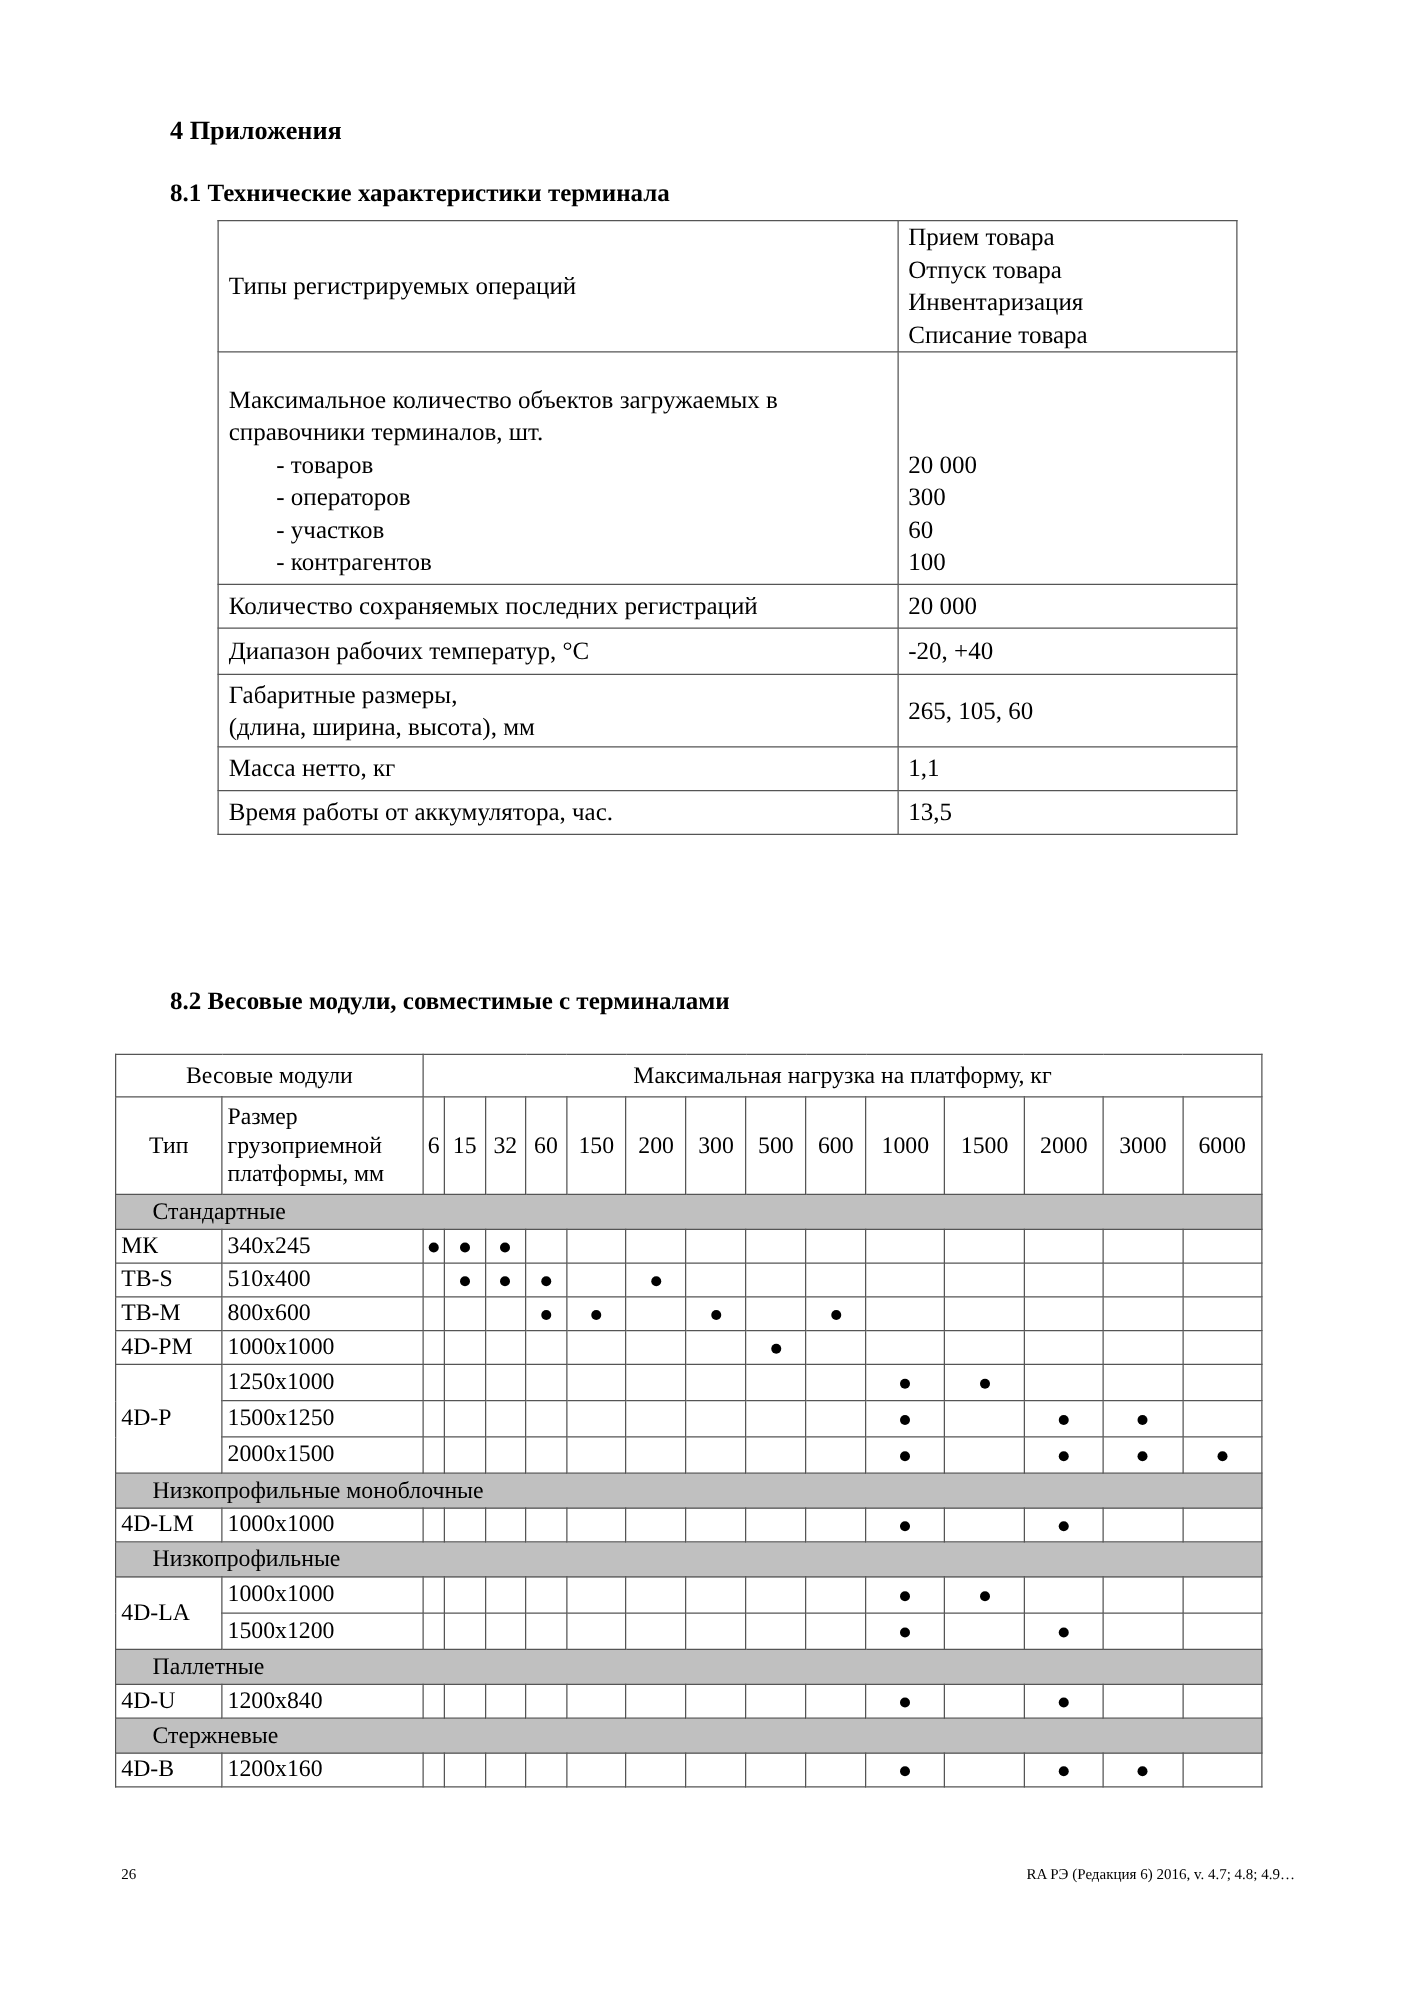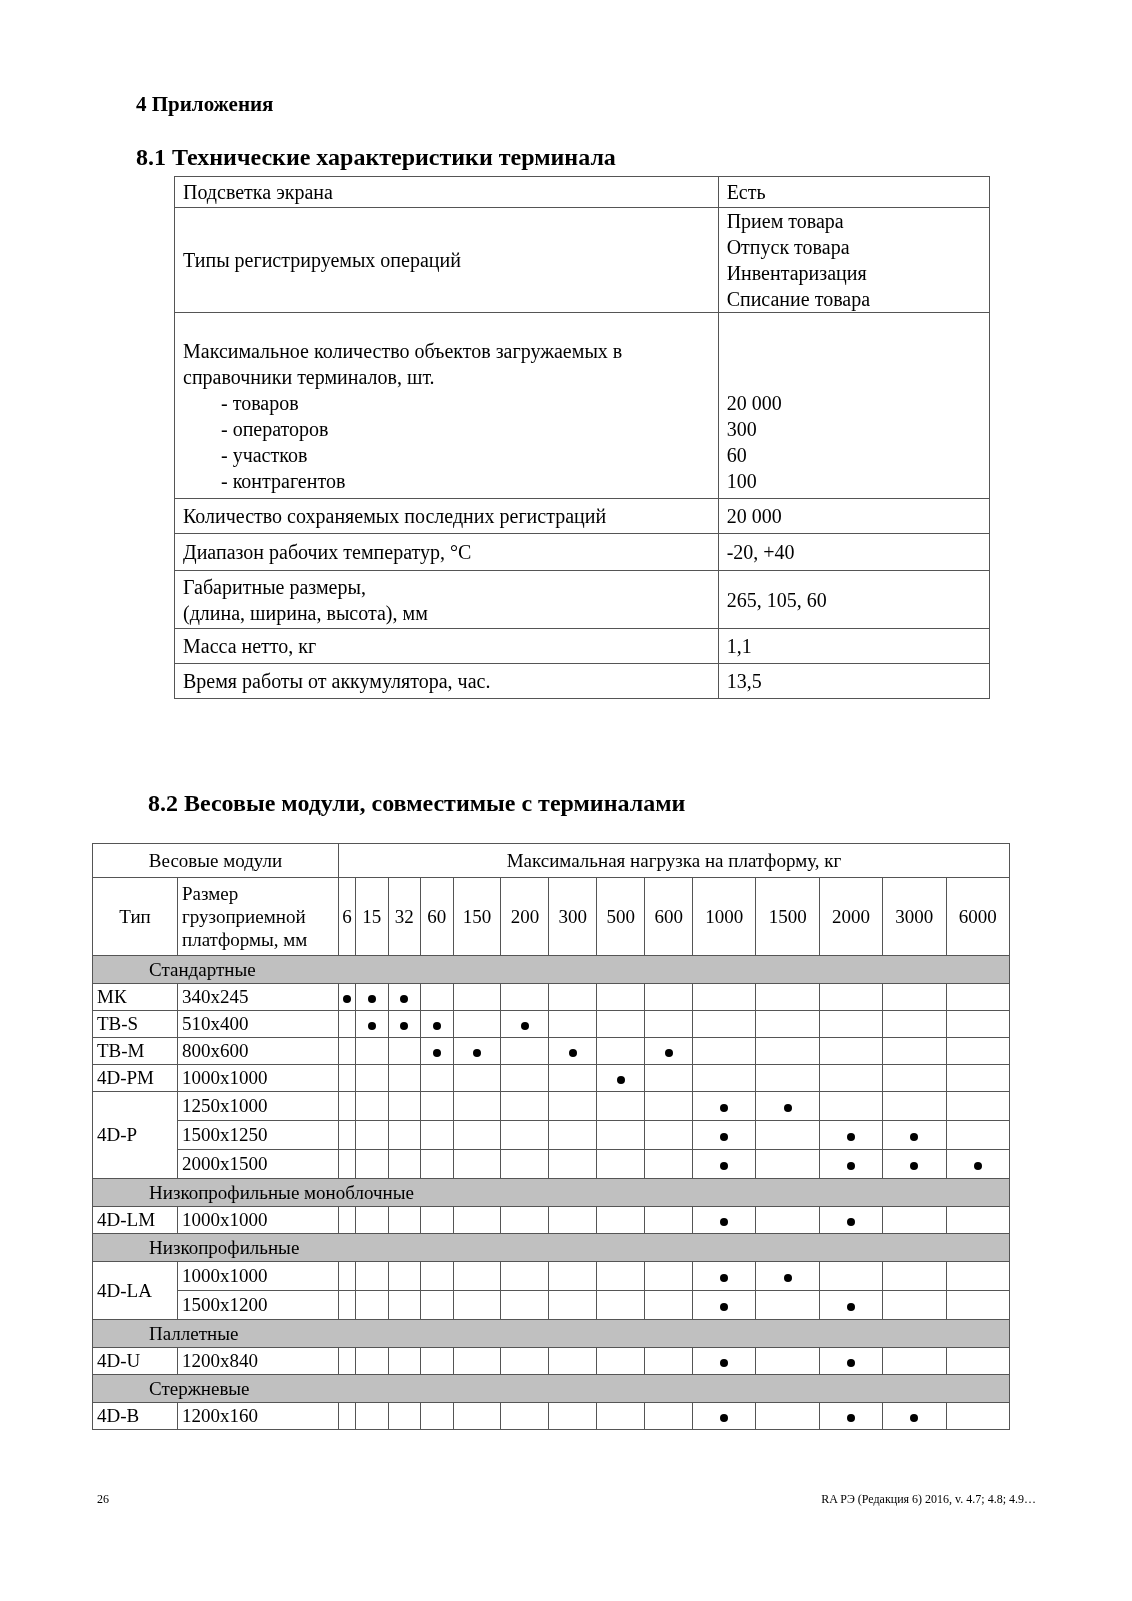--- a/index.html
+++ b/index.html
@@ -1,52 +1,44 @@
 <!DOCTYPE html>
 <html><head>
 <meta charset="utf-8">
 <style>
   html, body { margin:0; padding:0; background:#fff; }
   body { width:1132px; height:1601px; position:relative; font-family:"Liberation Serif", "DejaVu Serif", serif; color:#000; }
   .h1 { position:absolute; left:136px; top:92px; font-size:21px; font-weight:bold; }
-  .h2 { position:absolute; font-size:24px; font-weight:bold; }
+  .h2 { position:absolute; font-size:20px; font-weight:bold; }
   .h2a { left:136px; top:144px; }
-  .h2b { left:136px; top:790px;margin-left:12px; }
+  .h2b { left:136px; top:790px; }
   table { border-collapse:collapse; position:absolute; }
   td { border:1.5px solid #555; font-size:20px; vertical-align:middle; padding:0 8px; line-height:26px; }
   #spec { left:174px; top:176px; width:816px; }
   #spec td.k { width:532px; }
   #spec td.v { width:256px; }
   .sub { padding-left:38px; display:block; }
   #mod { left:92px; top:843px; width:918px; }
   #mod td { padding:0 4px; font-size:19px; line-height:24px; }
   #mod td.c { text-align:center; padding:0; }
-  #mod tr.grp td { background:#c0c0c0; padding-left:56px; height:27px; }
+  #mod tr.grp td { background:#c0c0c0; padding-left:29px; height:27px; }
   #mod td.typ { width:76px; }
   #mod td.sz { width:152px;margin-top:48px; }
   .dot { display:inline-block; width:8px; height:8px; border-radius:50%; background:#000; }
   .foot { position:absolute; top:1492px; font-size:12px; }
   .foot-l { left:97px; }
   .foot-r { right:96px; }
 </style>
 </head>
 <body>
 
 <div class="h1">4 Приложения</div>
 <div class="h2 h2a">8.1 Технические характеристики терминала</div>
 <table id="spec">
     <tbody>
-      <tr style="height: 31px;">
-        <td class="k">
-          <div>Подсветка экрана</div>
-        </td>
-        <td class="v">
-          <div>Есть</div>
-        </td>
-      </tr>
       <tr style="height: 104px;">
         <td class="k">
           <div>Типы регистрируемых операций</div>
         </td>
         <td class="v">
           <div>Прием товара</div>
           <div>Отпуск товара</div>
           <div>Инвентаризация</div>
           <div>Списание товара</div>
         </td>

